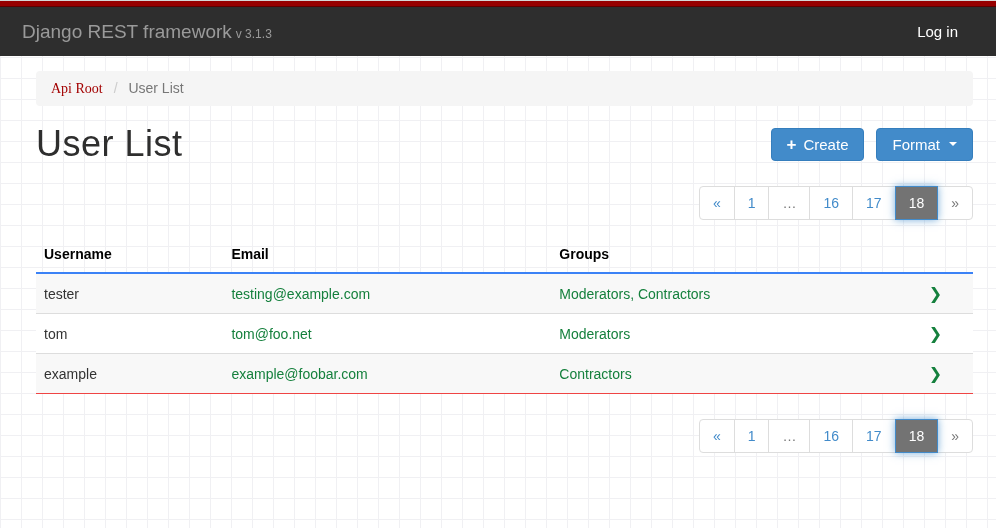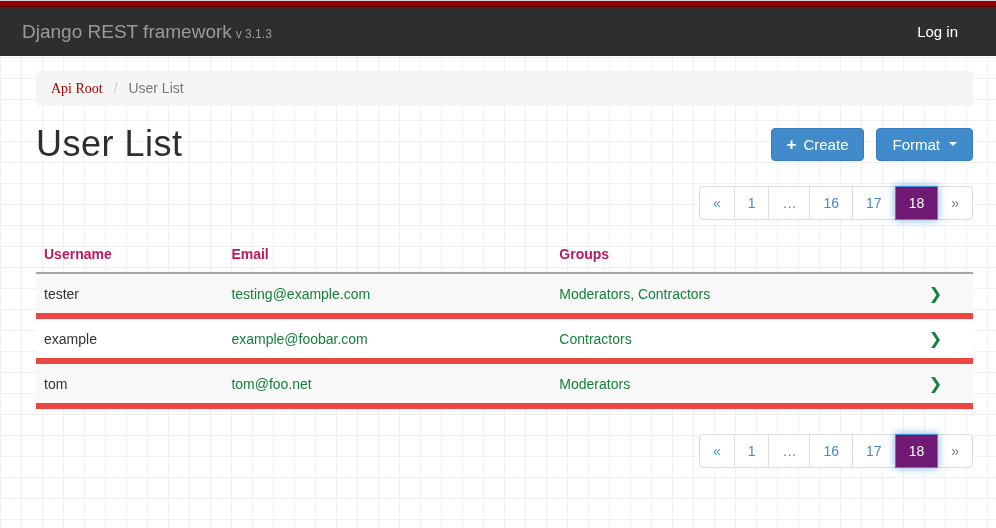--- a/index.html
+++ b/index.html
@@ -69,37 +69,37 @@
   .pagination { display: inline-flex; border-radius: 4px; }
   .page-item {
     min-width: 30px; text-align: center;
     padding: 8px 13px; font-size: 14px; background: #fff;
     border: 1px solid #dddddd; margin-left: -1px;
     color: #428bca; cursor: pointer; user-select: none;
   }
   .page-item:first-child { border-top-left-radius: 4px; border-bottom-left-radius: 4px; margin-left: 0; }
   .page-item:last-child { border-top-right-radius: 4px; border-bottom-right-radius: 4px; }
   .page-item.active {
-    background: #701a75; border-color: #428bca; color: #fff;
+    background: #737373; border-color: #428bca; color: #fff;
     box-shadow: 0 0 8px rgba(66,139,202,0.7); position: relative; z-index: 1;
     cursor: default;
     text-align: center;
   }
   .page-item.disabled { color: #777; cursor: default; }
 
   
   table.user-table {
     width: 100%; border-collapse: collapse; font-size: 14px; margin-top: 16px;
   }
   table.user-table th {
-    text-align: left; font-weight: bold; color: #be185d;
-    padding: 10px 8px; border-bottom: 2px solid #a3a3a3;
+    text-align: left; font-weight: bold; color: #000000;
+    padding: 10px 8px; border-bottom: 2px solid #3b82f6;
   }
   table.user-table td { padding: 10px 8px; border-top: 1px solid #ddd; }
-  table.user-table tbody tr { border-bottom: 6px solid #ef4444; }
+  table.user-table tbody tr { border-bottom: 1px solid #ef4444; }
   table.user-table tbody tr:nth-child(odd) { background: #f8f8f8; }
   table.user-table tbody tr:nth-child(even) { background: #ffffff; }
   table.user-table a { color: #15803d; text-decoration: none; cursor: pointer; }
   .col-username { width: 20%; }
   .col-email { width: 35%; }
   .col-groups { width: 37%; }
   .col-detail { width: 8%; }
   .chevron {
     display: block; text-align: center;
     color: #a30000; font-weight: bold; font-size: 16px; cursor: pointer;
@@ -163,31 +163,31 @@
     <tbody>
         <tr>
           <td class="col-username">tester</td>
           <td class="col-email"><a>testing@example.com</a></td>
           <td class="col-groups"><a>Moderators, Contractors</a></td>
           <td class="col-detail">
             <a class="chevron">❯</a>
           </td>
         </tr>
         <tr>
-          <td class="col-username">example</td>
-          <td class="col-email"><a>example@foobar.com</a></td>
-          <td class="col-groups"><a>Contractors</a></td>
+          <td class="col-username">tom</td>
+          <td class="col-email"><a>tom@foo.net</a></td>
+          <td class="col-groups"><a>Moderators</a></td>
           <td class="col-detail">
             <a class="chevron">❯</a>
           </td>
         </tr>
         <tr>
-          <td class="col-username">tom</td>
-          <td class="col-email"><a>tom@foo.net</a></td>
-          <td class="col-groups"><a>Moderators</a></td>
+          <td class="col-username">example</td>
+          <td class="col-email"><a>example@foobar.com</a></td>
+          <td class="col-groups"><a>Contractors</a></td>
           <td class="col-detail">
             <a class="chevron">❯</a>
           </td>
         </tr>
       </tbody>
   </table>
 
   <div class="pagination-row bottom">
     <div class="pagination">
         <span class="page-item">«</span>

